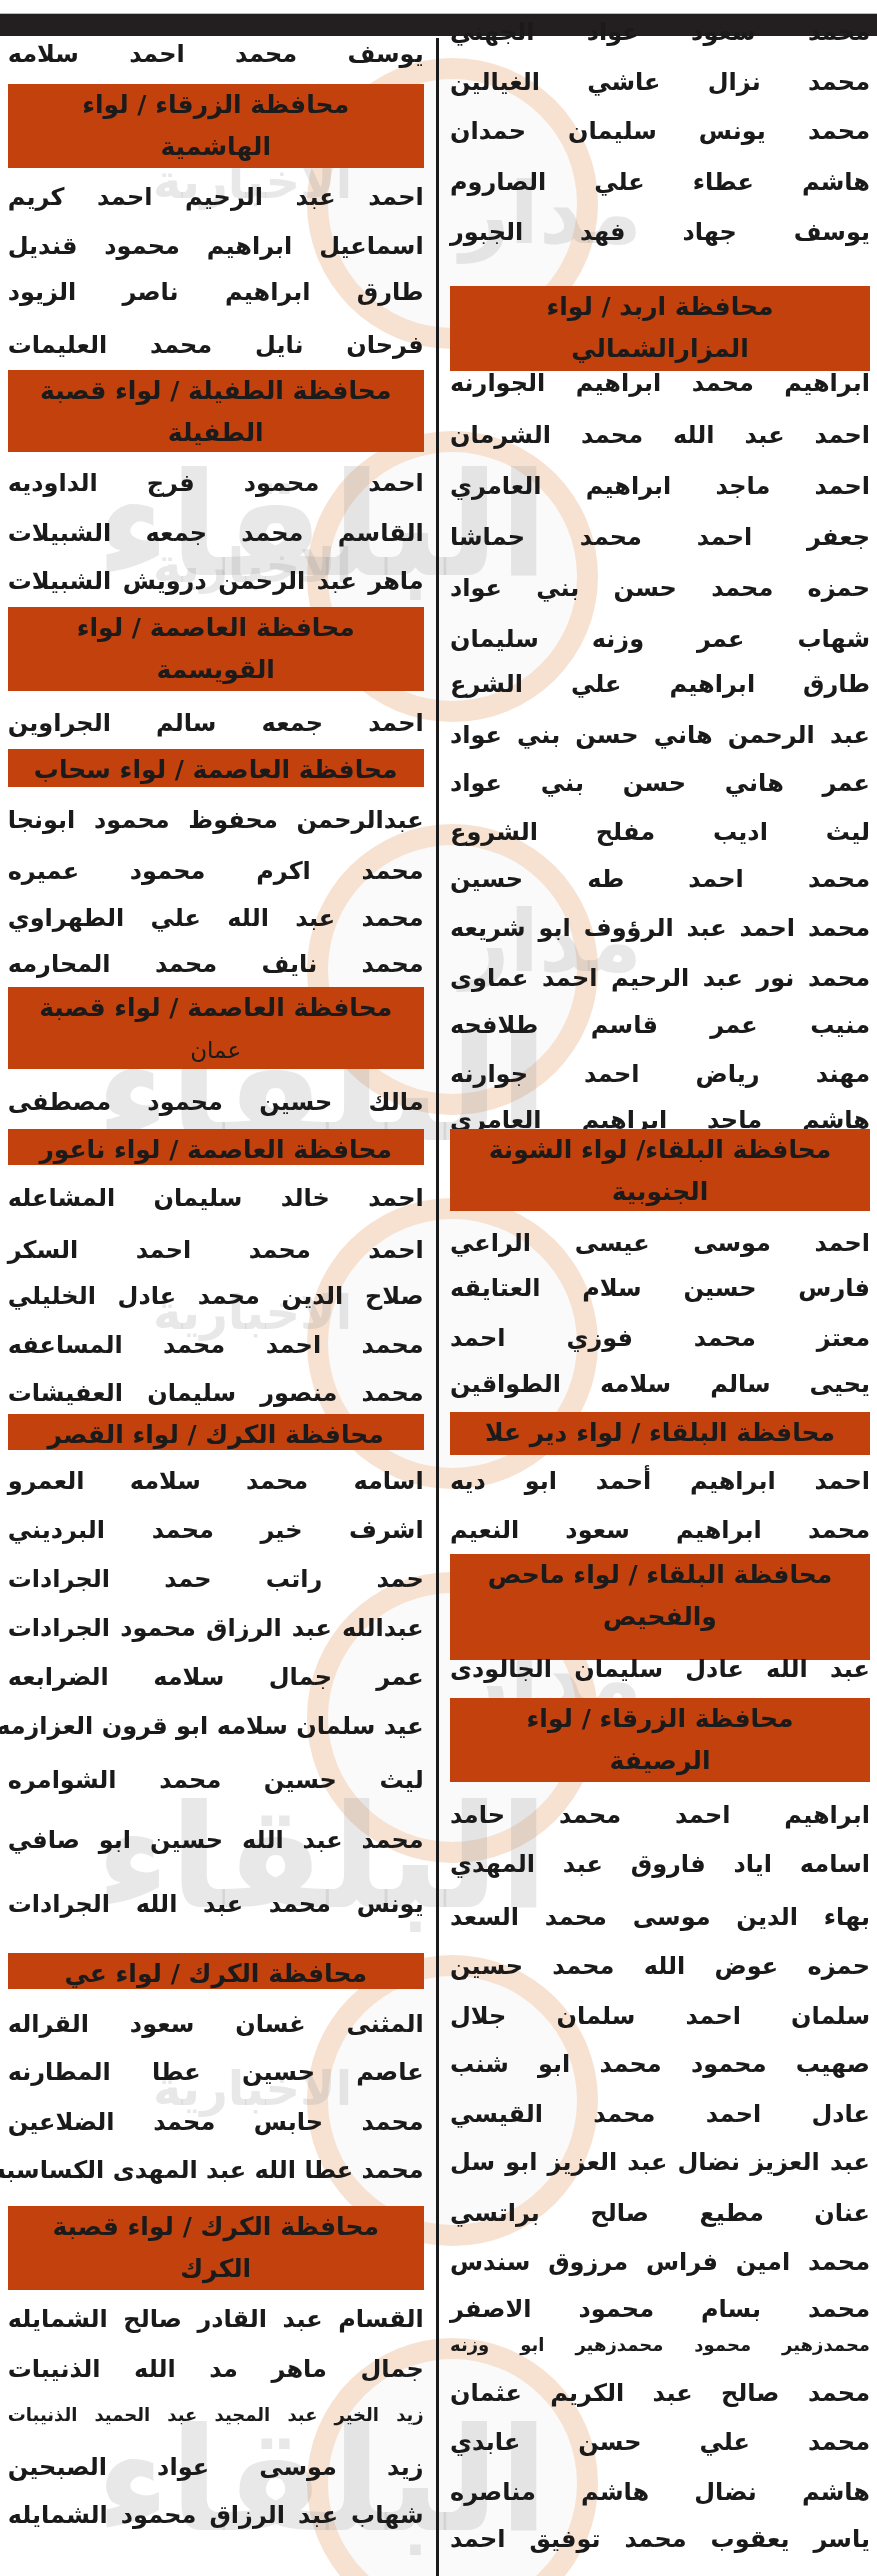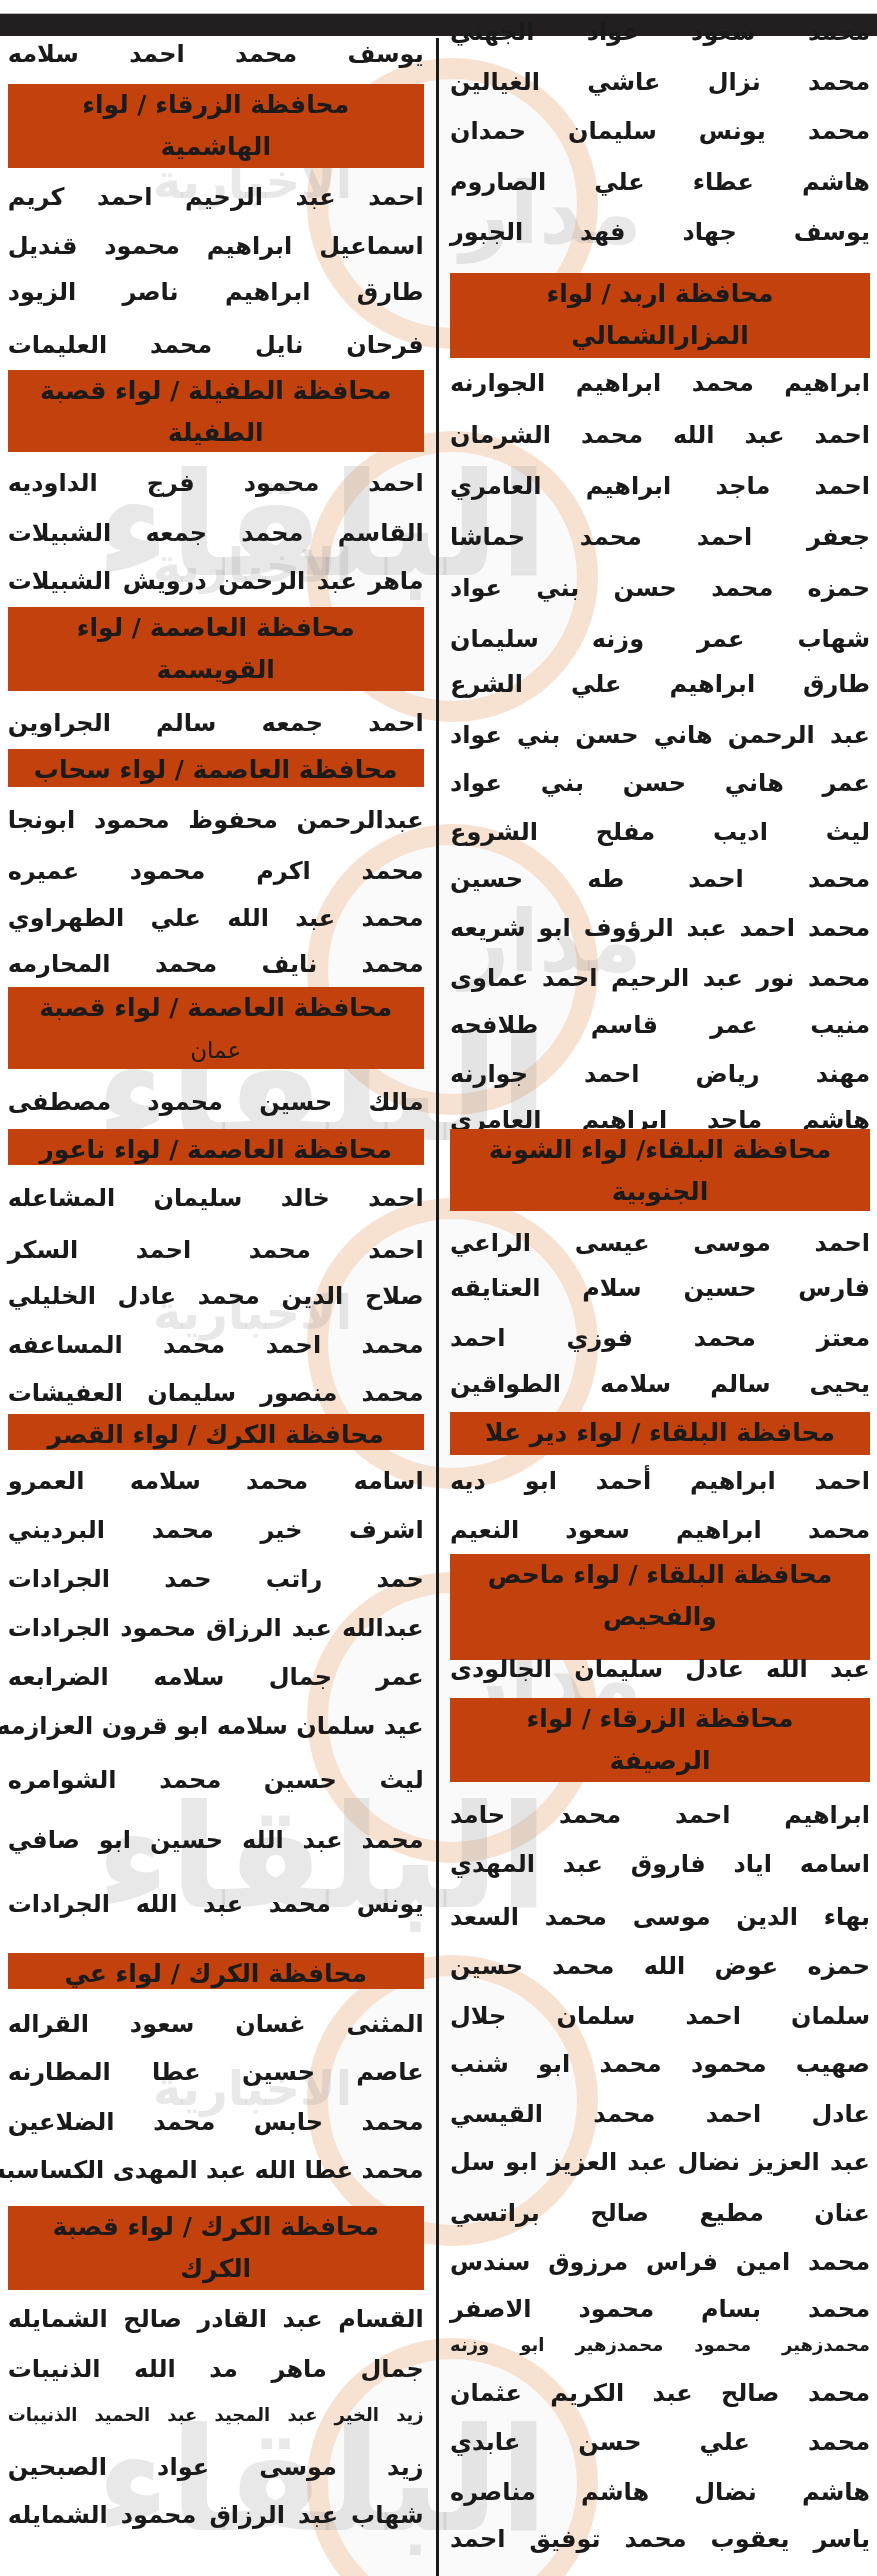--- a/index.html
+++ b/index.html
@@ -62,21 +62,21 @@
 </div>
 
 <div class="divider"></div>
 
 <div class="col col-right" id="col-right">
     <div class="row" style="top: 12.5px;">محمد سعود عواد الجهني</div>
     <div class="row" style="top: 63px;">محمد نزال عاشي الغيالين</div>
     <div class="row" style="top: 112px;">محمد يونس سليمان حمدان</div>
     <div class="row" style="top: 163px;">هاشم عطاء علي الصاروم</div>
     <div class="row" style="top: 213px;">يوسف جهاد فهد الجبور</div>
-    <div class="hdr" style="top: 273px; height: 85px;">
+    <div class="hdr" style="top: 286px; height: 85px;">
       <span class="sub">محافظة اربد / لواء</span>
       <span class="sub">المزارالشمالي</span>
     </div>
     <div class="row" style="top: 364px;">ابراهيم محمد ابراهيم الجوارنه</div>
     <div class="row" style="top: 416px;">احمد عبد الله محمد الشرمان</div>
     <div class="row" style="top: 467px;">احمد ماجد ابراهيم العامري</div>
     <div class="row" style="top: 518px;">جعفر احمد محمد حماشا</div>
     <div class="row" style="top: 569px;">حمزه محمد حسن بني عواد</div>
     <div class="row" style="top: 620px;">شهاب عمر وزنه سليمان</div>
     <div class="row" style="top: 665px;">طارق ابراهيم علي الشرع</div>

